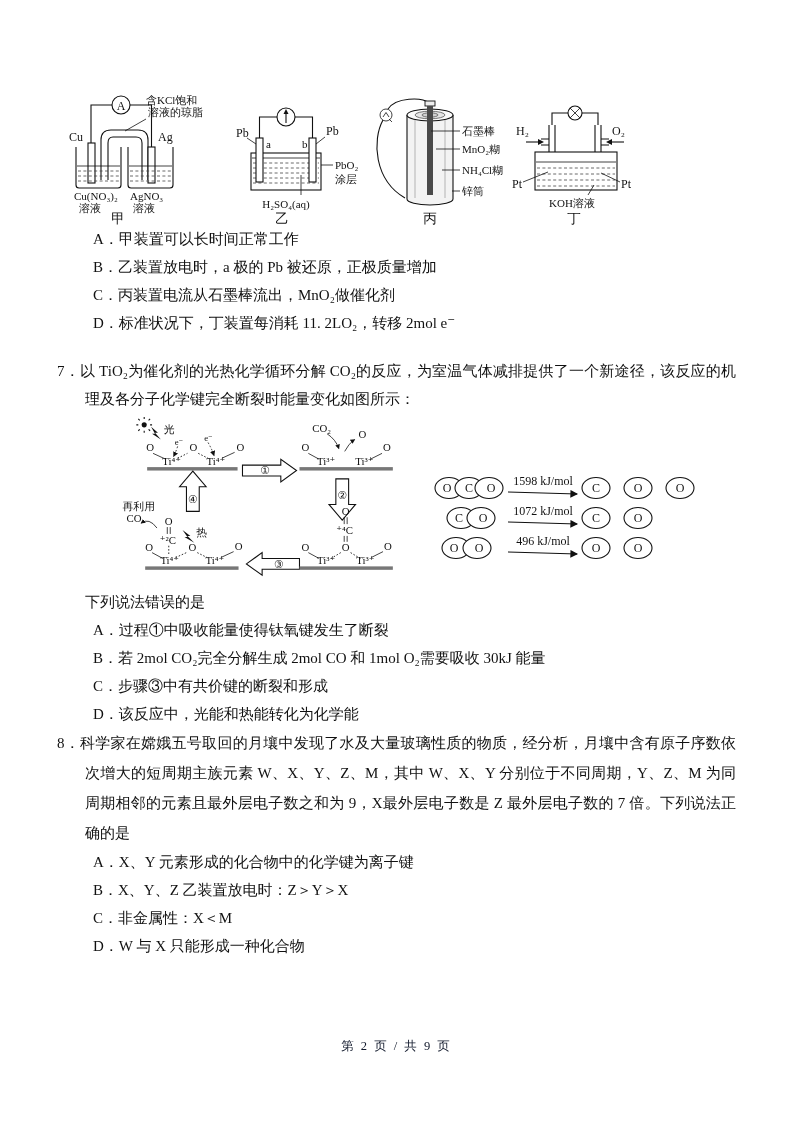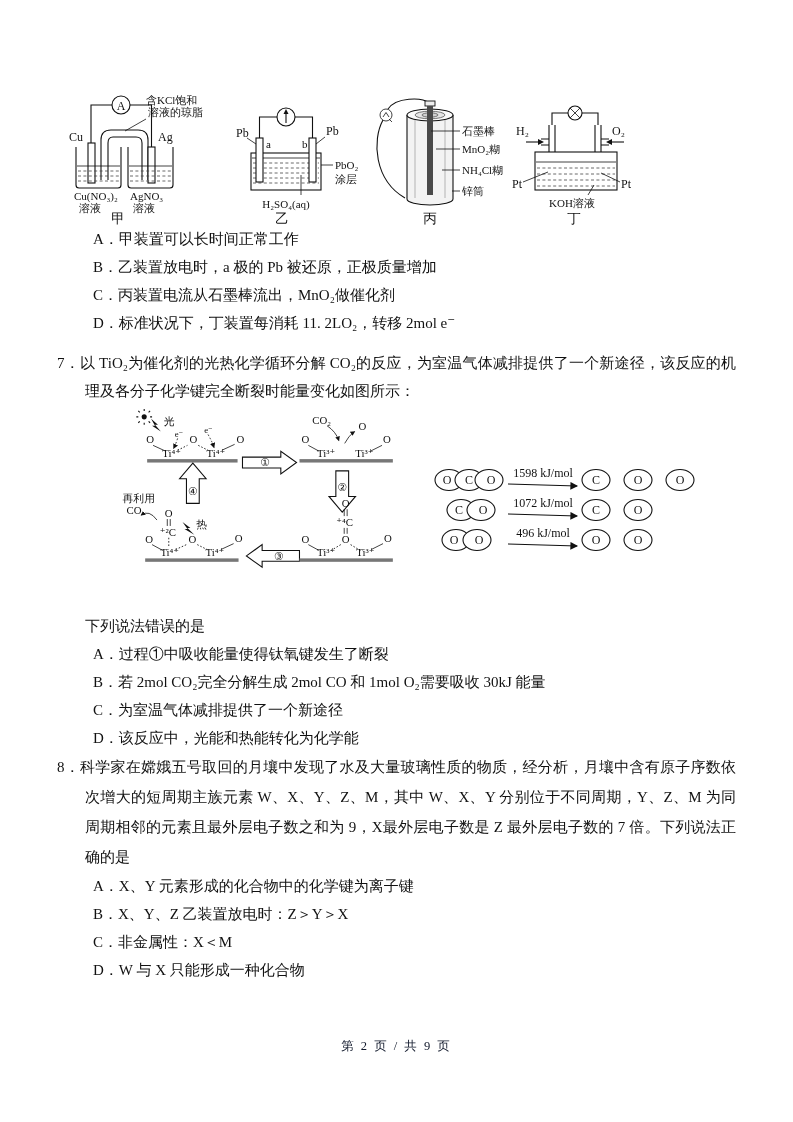--- a/index.html
+++ b/index.html
@@ -18,22 +18,22 @@
   .lbl12{font-size:12px;}
   .cap{font-size:13.5px;}
   .sline{stroke:#111;stroke-width:1.1;fill:none;}
   .thin{stroke:#111;stroke-width:0.8;fill:none;}
   .dash{stroke:#444;stroke-width:0.8;fill:none;stroke-dasharray:3 2.4;}
   .dot{stroke:#111;stroke-width:0.9;fill:none;stroke-dasharray:1.6 1.8;}
   .whitebox{fill:#fff;stroke:#111;stroke-width:1.1;}
   .bar{fill:#777;}
   .option{margin-left:36px;}
   .question{padding-left:28px;text-indent:-28px;text-align:justify;}
-  .prompt{margin-left:28px;margin-top:32px;}
-  .q7stem{margin-top:12px;}
+  .prompt{margin-left:28px;}
+  .q7stem{margin-top:20px;}
   .q8stem{line-height:30px;}
   .mechrow{margin-left:58px;margin-top:3px;}
   .bondsvg{margin-left:6px;margin-top:48px;}
   .footer{
     position:absolute;left:0;top:1032px;width:100%;
     text-align:center;font-size:12.5px;letter-spacing:2px;color:#0f172a;
   }
 </style>
 </head>
 <body>
@@ -347,21 +347,21 @@
         <text x="165" y="88" text-anchor="middle" class="lbl12">O</text>
         <text x="207" y="88" text-anchor="middle" class="lbl12">O</text>
       </g>
     </svg>
   </div>
 
   <div class="prompt">下列说法错误的是</div>
   <div>
     <div class="option"><span>A．</span><span>过程①中吸收能量使得钛氧键发生了断裂</span></div>
     <div class="option"><span>B．</span><span>若 2mol CO₂完全分解生成 2mol CO 和 1mol O₂需要吸收 30kJ 能量</span></div>
-    <div class="option"><span>C．</span><span>为室温气体减排提供了一个新途径</span></div>
+    <div class="option"><span>C．</span><span>步骤③中有共价键的断裂和形成</span></div>
     <div class="option"><span>D．</span><span>该反应中，光能和热能转化为化学能</span></div>
   </div>
 
   <div class="question q8stem">
     <span>8．</span><span>科学家在嫦娥五号取回的月壤中发现了水及大量玻璃性质的物质，经分析，月壤中含有原子序数依次增大的短周期主族元素 W、X、Y、Z、M，其中 W、X、Y 分别位于不同周期，Y、Z、M 为同周期相邻的元素且最外层电子数之和为 9，X最外层电子数是 Z 最外层电子数的 7 倍。下列说法正确的是</span>
   </div>
   <div>
     <div class="option"><span>A．</span><span>X、Y 元素形成的化合物中的化学键为离子键</span></div>
     <div class="option"><span>B．</span><span>X、Y、Z 乙装置放电时：Z＞Y＞X</span></div>
     <div class="option"><span>C．</span><span>非金属性：X＜M</span></div>

